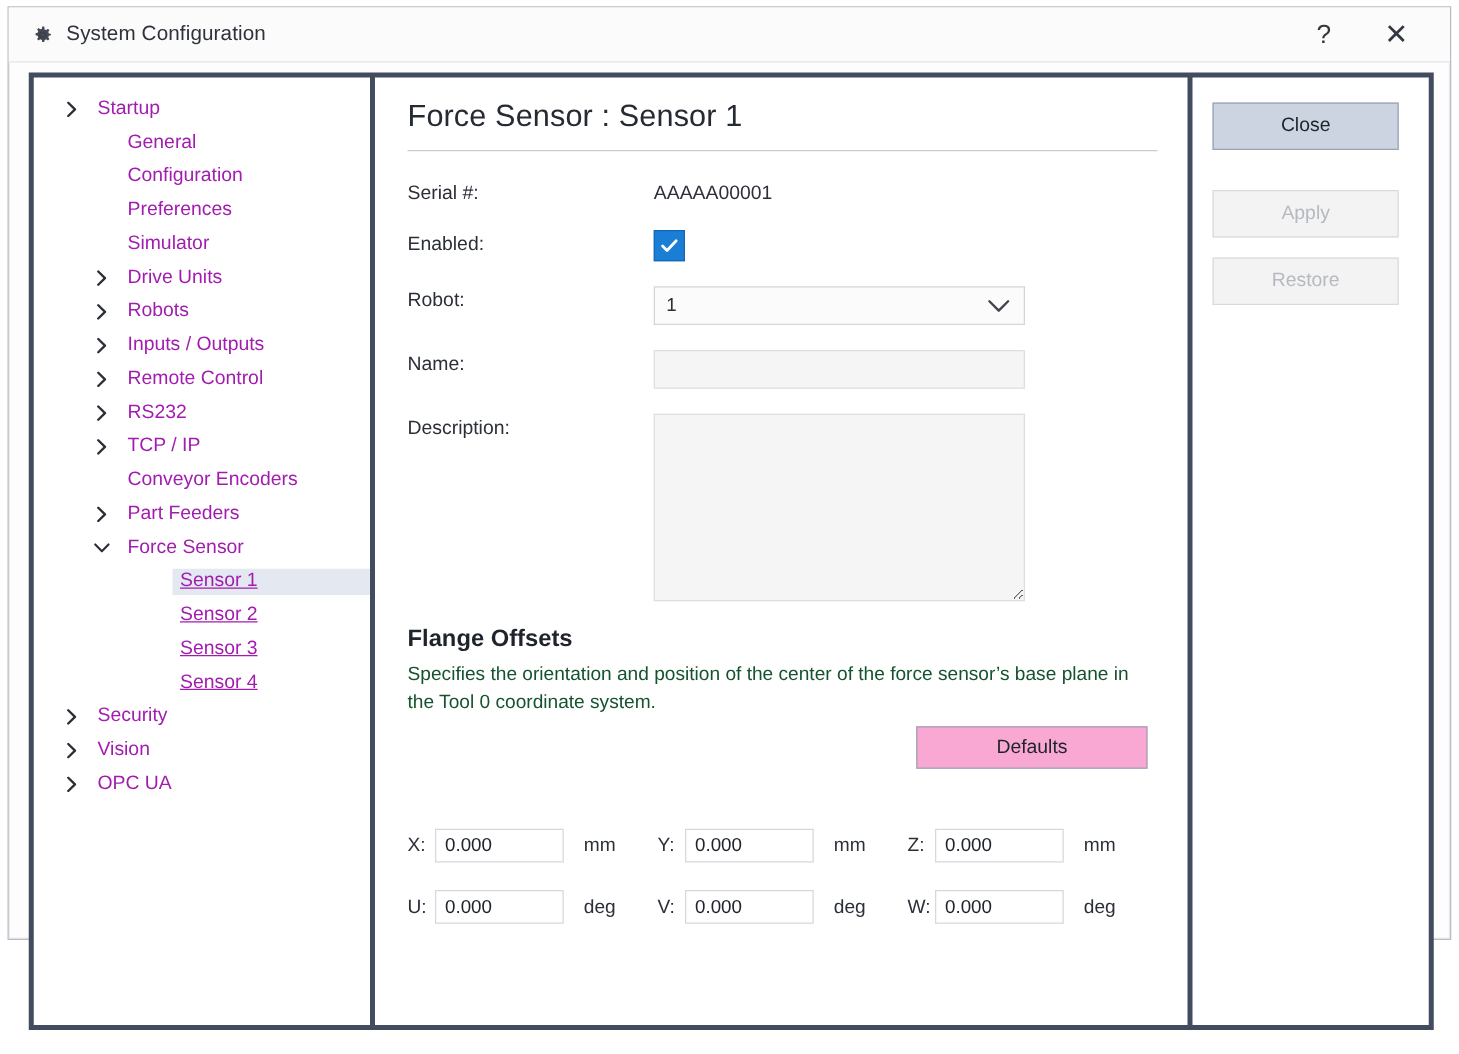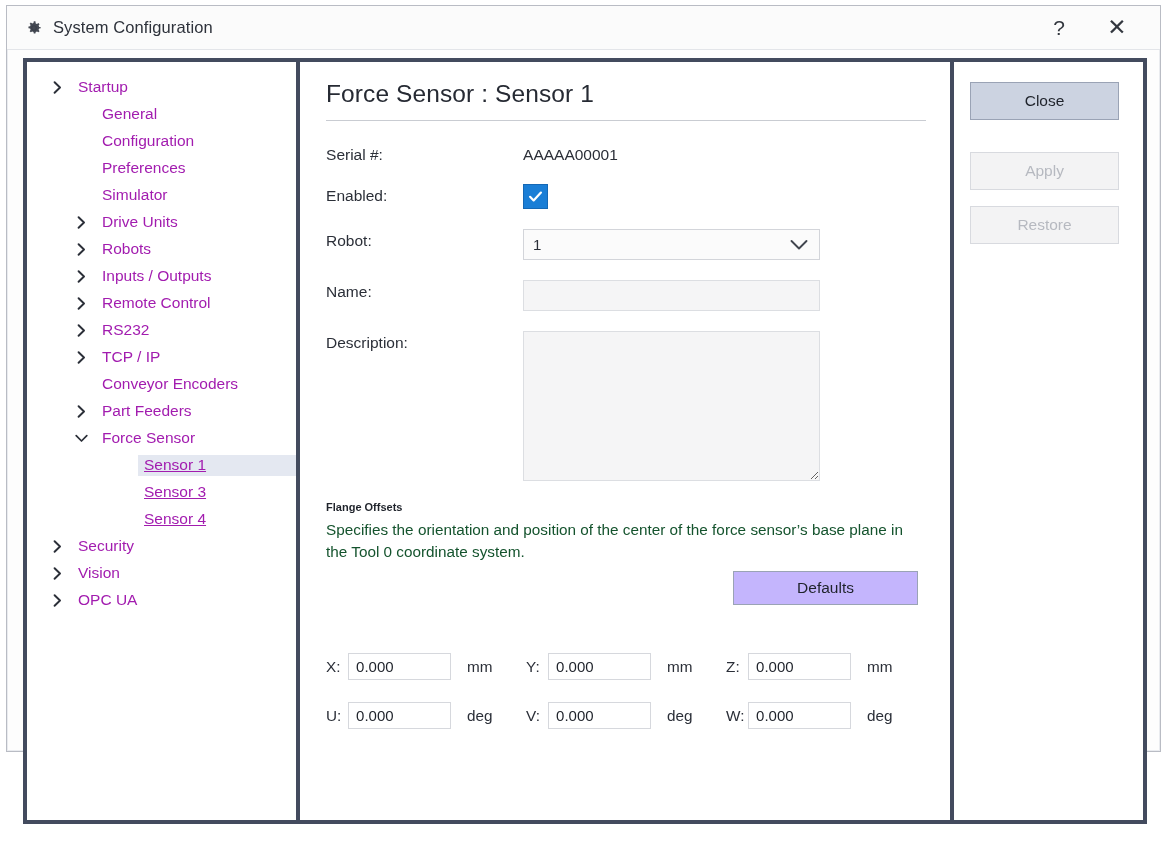--- a/index.html
+++ b/index.html
@@ -179,21 +179,21 @@
     cursor: text;
   }
   .txtarea {
     width: 297px; height: 150px;
     background: #f5f5f6;
     border: 1px solid #dcdee2;
     cursor: text;
   }
 
   .section-title {
-    font-size: 11px;
+    font-size: 19px;
     font-weight: bold;
     color: #1f232b;
     margin: 2px 0 6px 0;
   }
   .section-desc {
     font-size: 15.3px;
     color: #14532d;
     line-height: 1.44;
     max-width: 620px;
     margin-bottom: 8px;
@@ -201,21 +201,21 @@
   .defaults-wrap {
     display: flex;
     justify-content: flex-end;
     padding-right: 8px;
     margin-top: 4px;
   }
   .btn {
     font-family: "Liberation Sans", sans-serif;
     font-size: 15.5px;
     color: #1f232b;
-    background: #c4b5fd;
+    background: #f9a8d4;
     border: 1px solid #9aa3b5;
     cursor: default;
     display: flex; align-items: center; justify-content: center;
   }
   .btn-defaults { width: 185px; height: 34px; }
 
   .coord-grid {
     margin-top: 48px;
   }
   .coord-row {
@@ -365,20 +365,23 @@
             <div class="tree-item lvl2">
               <span class="caret">
                 <svg width="13" height="9" viewBox="0 0 13 9">
                   <path d="M1.2 1.6 L6.5 7 L11.8 1.6" stroke="#2b2f38" stroke-width="1.7" fill="none" stroke-linecap="round" stroke-linejoin="round"></path>
                 </svg>
               </span>
               <span class="tlabel">Force Sensor</span>
             </div>
             <div class="tree-item lvl3 selected noarrow">
               <span class="tlabel">Sensor 1</span>
+            </div>
+            <div class="tree-item lvl3 noarrow">
+              <span class="tlabel">Sensor 2</span>
             </div>
             <div class="tree-item lvl3 noarrow">
               <span class="tlabel">Sensor 3</span>
             </div>
             <div class="tree-item lvl3 noarrow">
               <span class="tlabel">Sensor 4</span>
             </div>
             <div class="tree-item lvl1">
               <span class="caret">
                 <svg width="9" height="13" viewBox="0 0 9 13">

